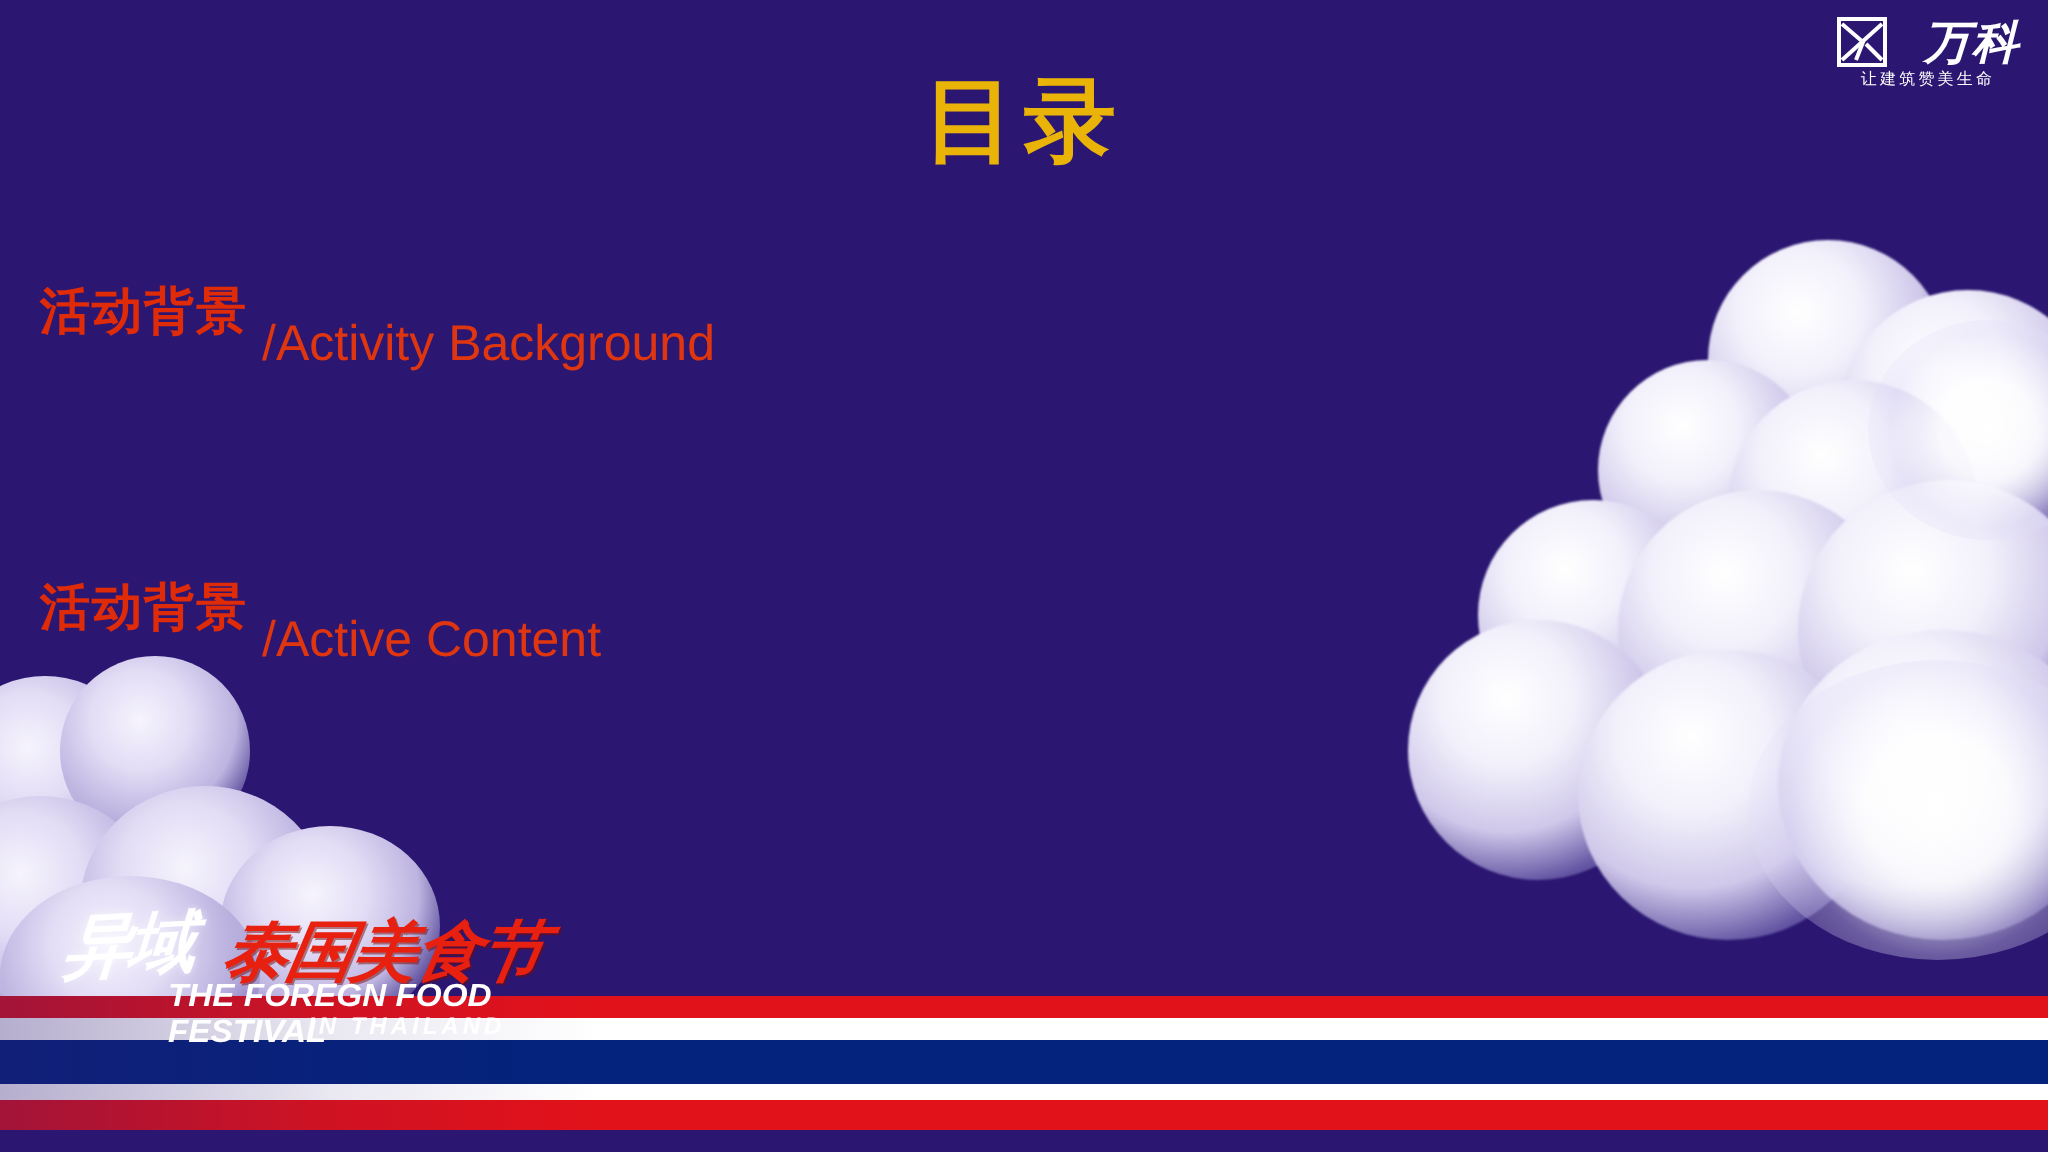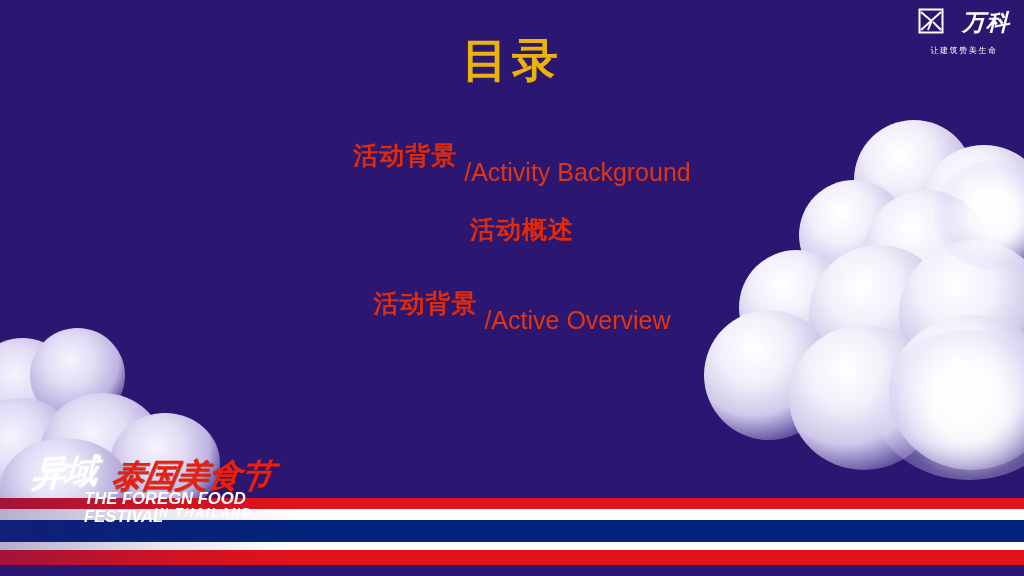--- a/index.html
+++ b/index.html
@@ -86,21 +86,21 @@
     font-size: 23px;
     font-weight: bold;
     font-style: italic;
     letter-spacing: 1px;
     font-family: "DejaVu Sans", sans-serif;
   }
   #vanke-logo .tagline {
     color: #ffffff;
     font-size: 8px;
     letter-spacing: 1.6px;
-    margin-top: 13px;
+    margin-top: 2px;
     font-family: "DejaVu Sans", sans-serif;
     white-space: nowrap;
   }
 
   
   #slide-title {
     position: absolute;
     top: 30px;
     left: 0;
     width: 100%;
@@ -119,21 +119,20 @@
     left: 0;
     width: 100%;
     padding: 0;
     margin: 0;
     list-style: none;
   }
   #toc li {
     height: 74px;
     display: flex;
     align-items: center;
-    justify-content: center;
     white-space: nowrap;
     padding-left: 20px;
   }
   #toc .cn {
     color: #e02b08;
     font-size: 25px;
     font-weight: bold;
     letter-spacing: 1px;
     font-family: "DejaVu Sans", sans-serif;
   }
@@ -280,25 +279,24 @@
   </div>
 
   <div id="slide-title">目录</div>
 
   <ul id="toc">
     <li>
       <span class="cn">活动背景</span>
       <span class="en">/Activity Background</span>
     </li>
     <li>
-      <span class="cn">活动概述</span>
     </li>
     <li>
       <span class="cn">活动背景</span>
-      <span class="en">/Active Overview</span>
+      <span class="en">/Active Content</span>
     </li>
   </ul>
 
   <div id="flag-stripes">
     <div class="stripe stripe-red-top"></div>
     <div class="stripe stripe-white-top"></div>
     <div class="stripe stripe-blue"></div>
     <div class="stripe stripe-white-bot"></div>
     <div class="stripe stripe-red-bot"></div>
   </div>

